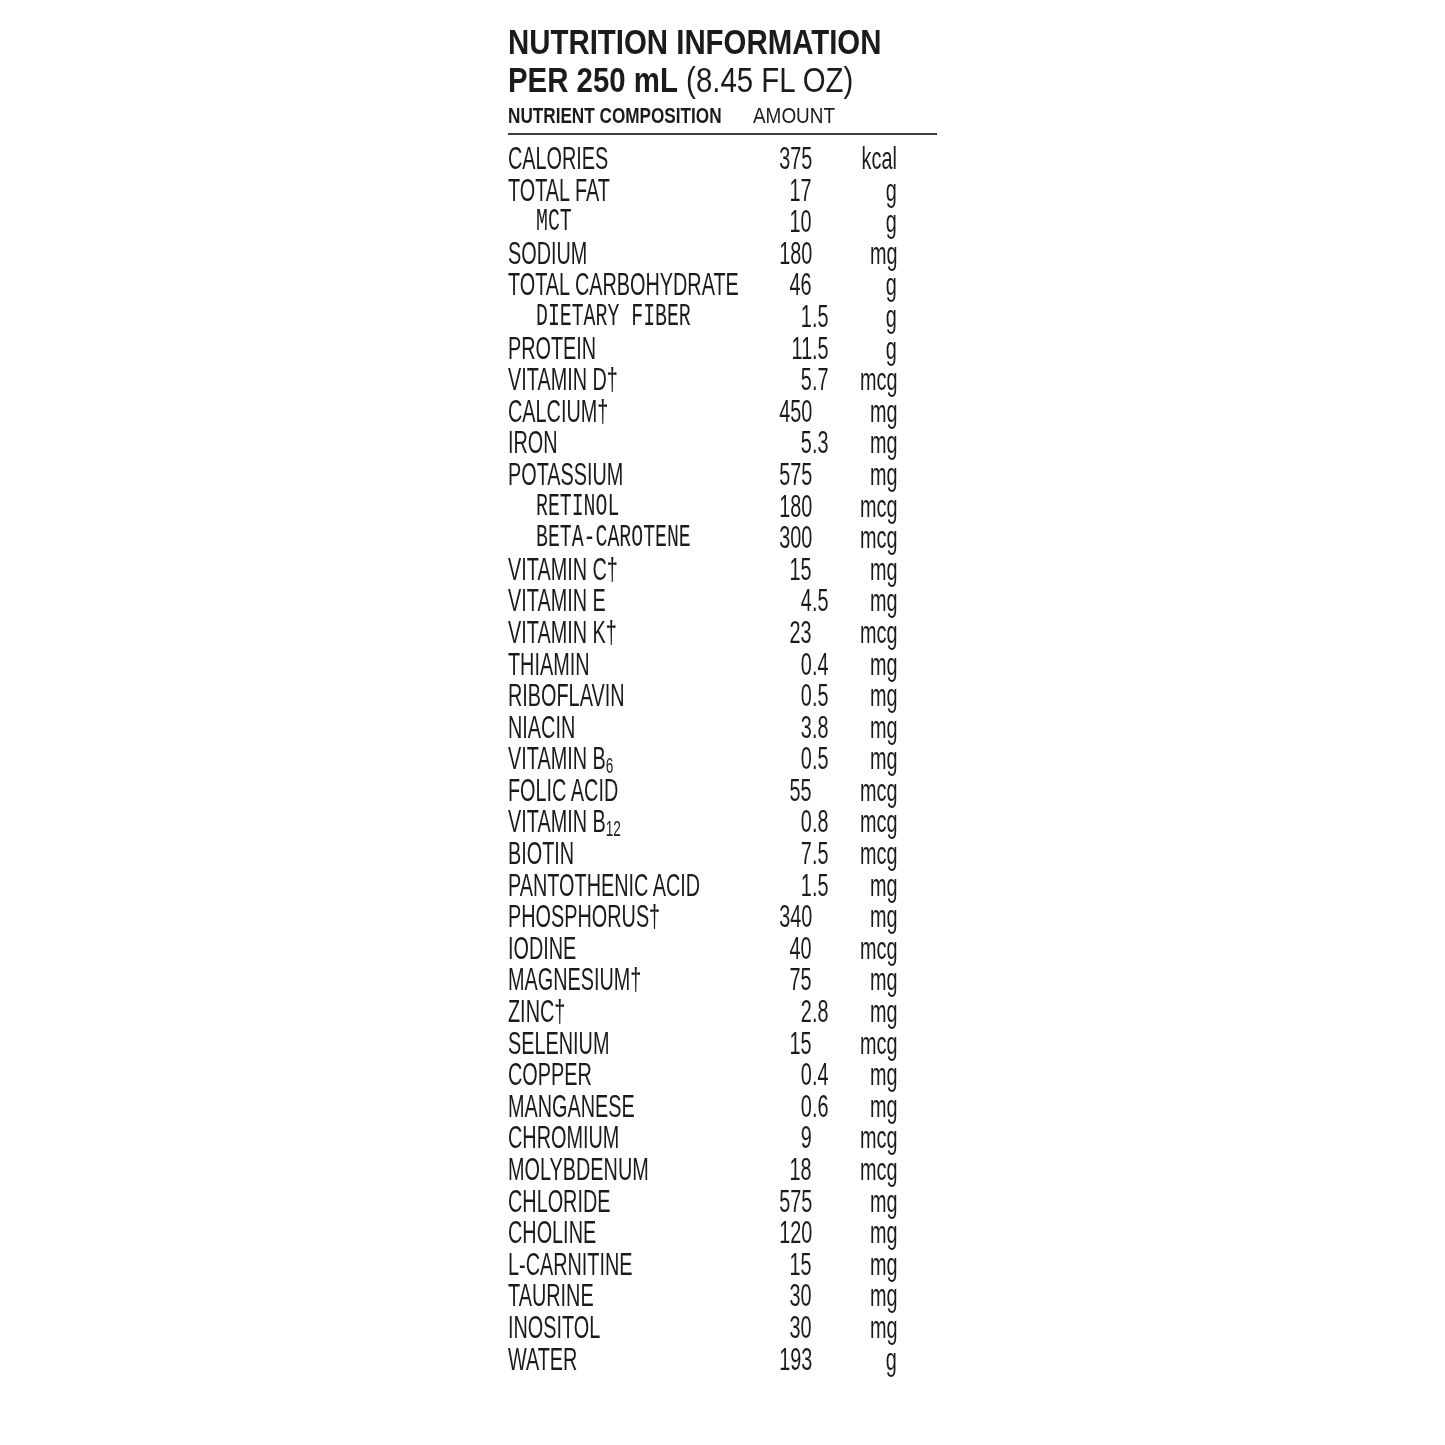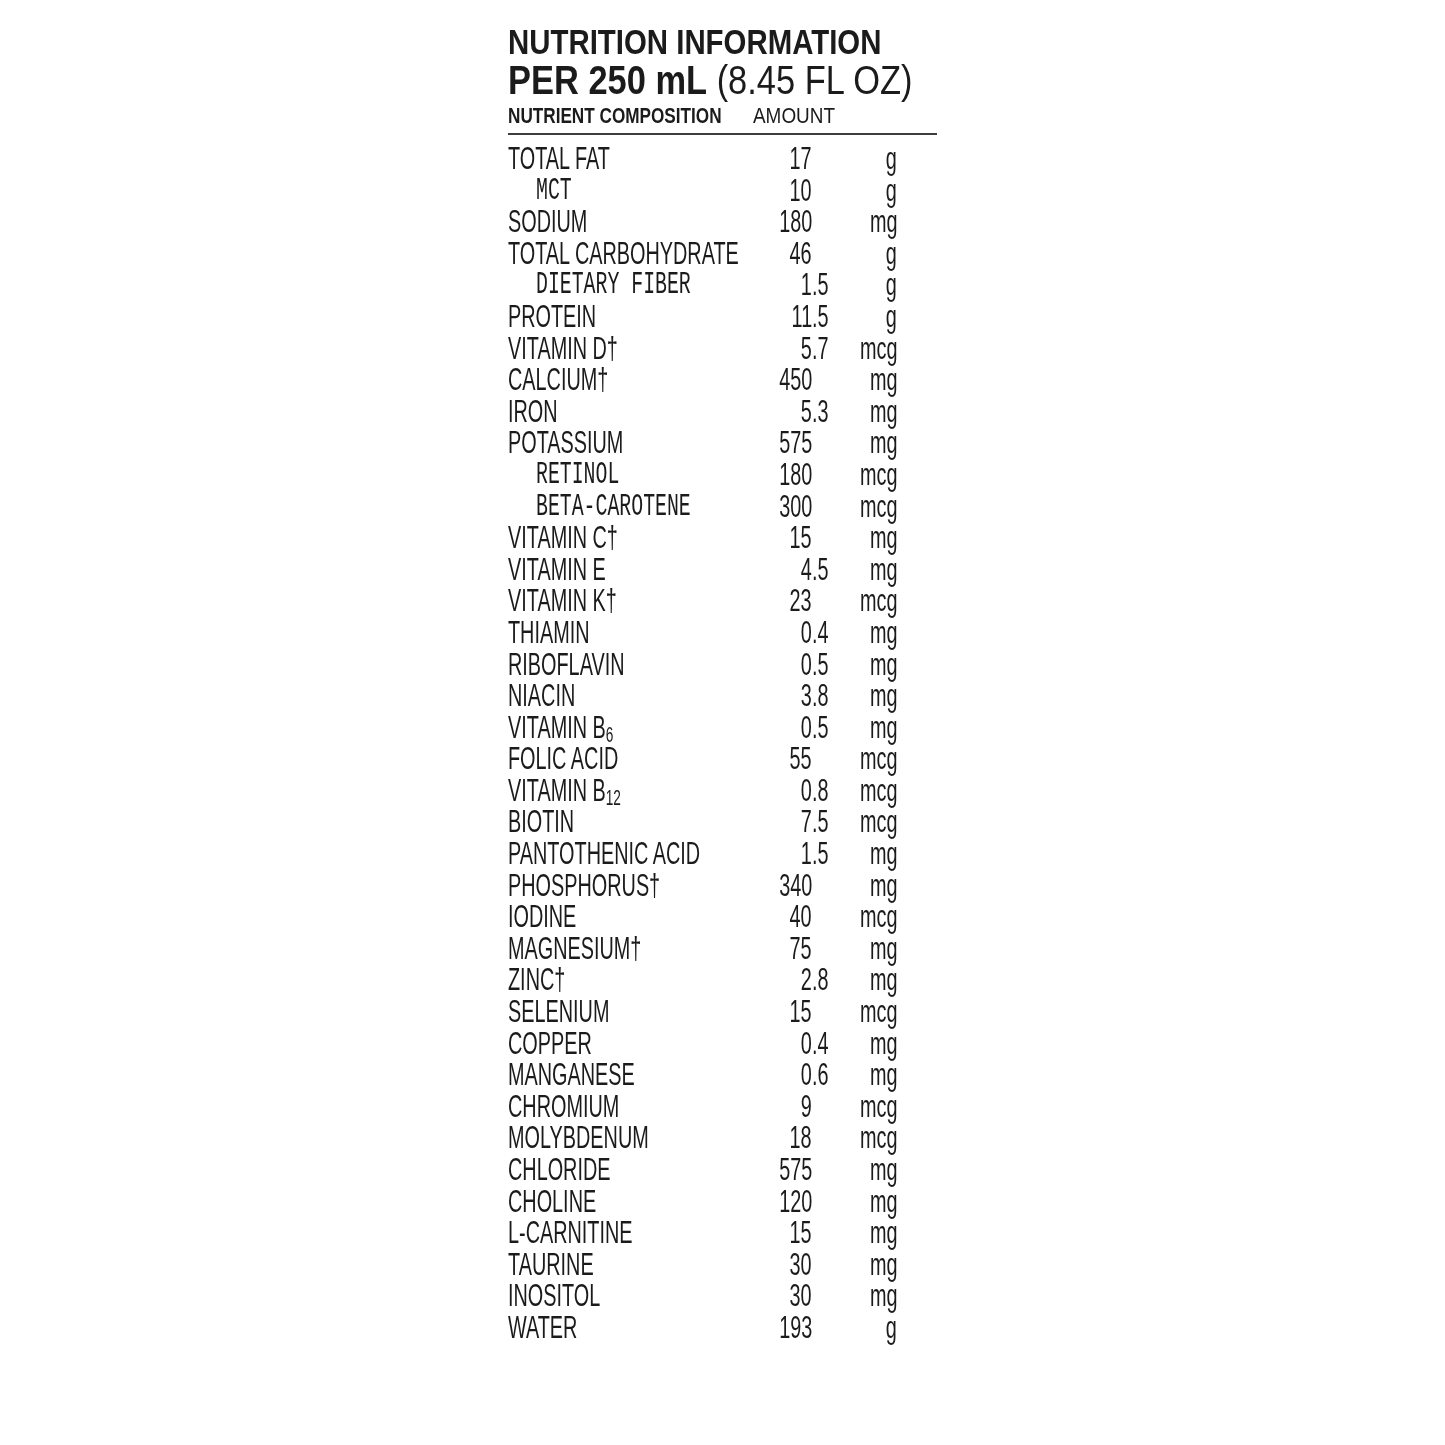--- a/index.html
+++ b/index.html
@@ -15,21 +15,21 @@
     background:var(--bg);
     overflow:hidden;
     font-family:"Liberation Sans", sans-serif;
     color:var(--text);
   }
   .panel{position:absolute;left:508px;top:0;width:429px;}
   .cond{display:inline-block;white-space:nowrap;}
   
   .title1{position:absolute;left:0;top:22px;font-size:35px;line-height:40px;font-weight:bold;}
   .title1 .cond{transform:scaleX(0.84);transform-origin:0 50%;}
-  .title2{position:absolute;left:0;top:60px;font-size:41px;line-height:40px;font-weight:bold;}
+  .title2{position:absolute;left:0;top:60px;font-size:35px;line-height:40px;font-weight:bold;}
   .title2 .cond{transform:scaleX(0.84);transform-origin:0 50%;}
   .title2 .light{font-weight:400;}
   
   .thead{position:absolute;left:0;top:104px;height:26px;width:100%;font-size:22px;line-height:24px;text-decoration:underline;}
   .thead .hb{position:absolute;left:0;top:0;font-weight:bold;transform:scaleX(0.78);transform-origin:0 50%;}
   .thead .ha{position:absolute;left:245px;top:0;font-weight:400;transform:scaleX(0.86);transform-origin:0 50%;}
   .rule{position:absolute;left:0;top:133px;width:429px;height:2px;background:var(--rule);}
   
   .rows{position:absolute;left:0;top:143px;width:389px;font-size:32px;line-height:31.6px;}
   .row{display:flex;height:31.6px;}
@@ -61,20 +61,26 @@
 
     <div class="thead">
       <span class="cond hb">NUTRIENT COMPOSITION</span>
       <span class="cond ha">AMOUNT</span>
     </div>
 
     <div class="rule"></div>
 
     <div class="rows" id="rows">
         <div class="row">
+          <div class="c-label"><span class="cond">CALORIES</span></div>
+          <div class="c-int"><span class="cond">375</span></div>
+          <div class="c-frac"><span class="cond"></span></div>
+          <div class="c-unit"><span class="cond">kcal</span></div>
+        </div>
+        <div class="row">
           <div class="c-label"><span class="cond">TOTAL FAT</span></div>
           <div class="c-int"><span class="cond">17</span></div>
           <div class="c-frac"><span class="cond"></span></div>
           <div class="c-unit"><span class="cond">g</span></div>
         </div>
         <div class="row indent">
           <div class="c-label"><span class="cond">MCT</span></div>
           <div class="c-int"><span class="cond">10</span></div>
           <div class="c-frac"><span class="cond"></span></div>
           <div class="c-unit"><span class="cond">g</span></div>

